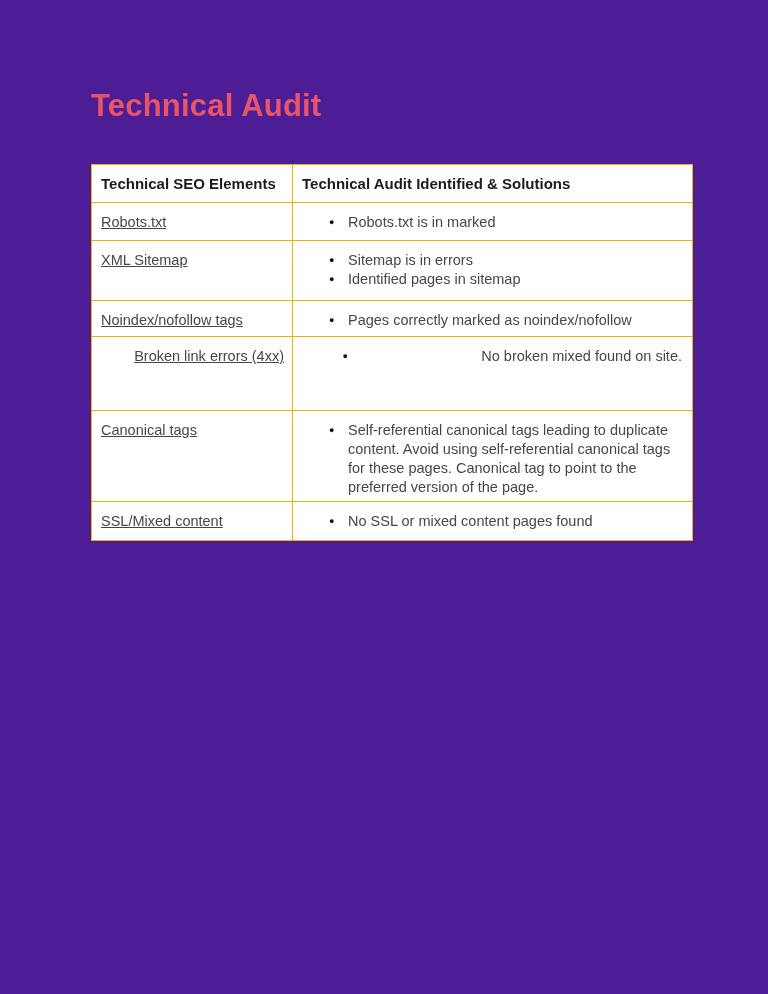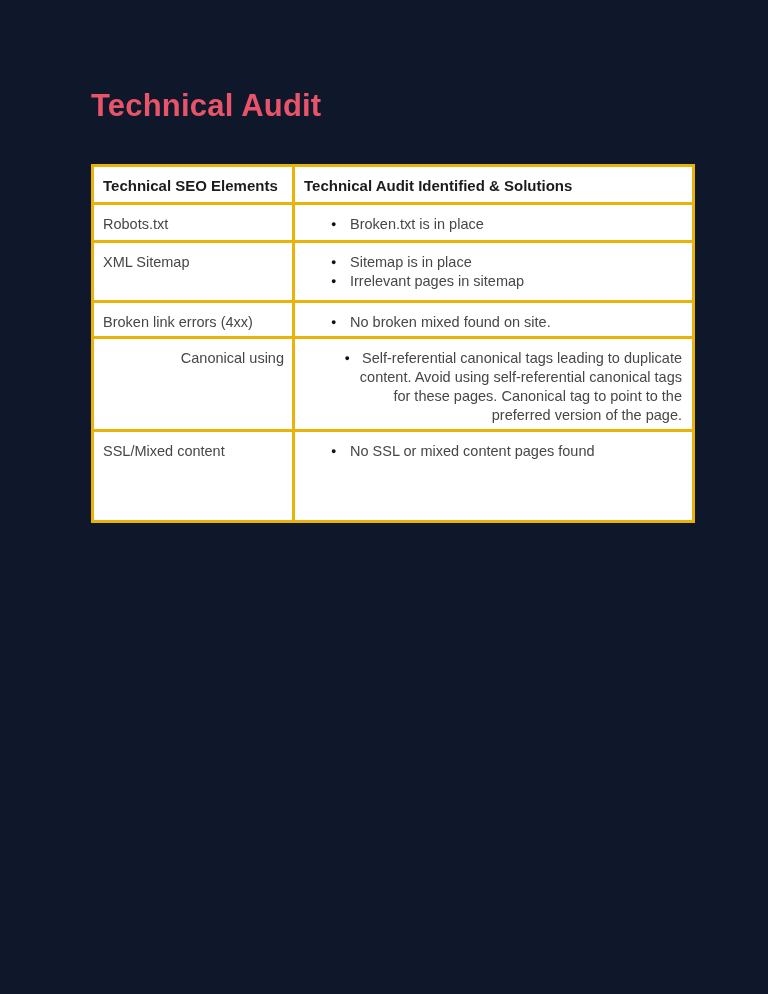--- a/index.html
+++ b/index.html
@@ -5,21 +5,21 @@
   html, body {
     margin: 0;
     padding: 0;
     background: #ffffff;
     font-family: "Liberation Sans", sans-serif;
   }
   .page {
     position: relative;
     width: 768px;
     height: 994px;
-    background: #0f172a;
+    background: #4c1d95;
     overflow: hidden;
   }
   .page-title {
     position: absolute;
     left: 91px;
     top: 88px;
     font-size: 31px;
     font-weight: 700;
     letter-spacing: 0.2px;
     color: #e8546a;
@@ -28,21 +28,21 @@
     position: absolute;
     left: 91px;
     top: 164px;
     width: 601px;
     border-collapse: collapse;
     table-layout: fixed;
   }
   .seo-table col.c1 { width: 201px; }
   .seo-table col.c2 { width: 400px; }
   .seo-table th, .seo-table td {
-    border: 3px solid #eab308;
+    border: 1px solid #eab308;
     vertical-align: top;
     background: #ffffff;
   }
   .seo-table th {
     text-align: left;
     font-size: 15px;
     font-weight: 700;
     color: #1c1c1c;
     padding: 10px 8px 4px 9px;
   }
@@ -51,20 +51,21 @@
   .seo-table tbody tr:nth-child(2) { height: 60px; }
   .seo-table tbody tr:nth-child(3) { height: 36px; }
   .seo-table tbody tr:nth-child(4) { height: 74px; text-align: right; }
   .seo-table tbody tr:nth-child(5) { height: 91px; }
   .seo-table tbody tr:nth-child(6) { height: 39px; }
   td.element-cell {
     font-size: 14.5px;
     color: #474747;
     padding: 10px 8px 4px 9px;
     line-height: 19px;
+    text-decoration: underline;
   }
   td.solutions-cell {
     padding: 10px 10px 4px 0;
   }
   .bullet-list {
     margin: 0;
     padding: 0;
     list-style: none;
   }
   .bullet-list li {
@@ -105,57 +106,68 @@
       </tr>
     </thead>
     <tbody>
 
       <tr>
         <td class="element-cell">Robots.txt</td>
         <td class="solutions-cell">
           <ul class="bullet-list">
             <li>
               <span class="bullet-glyph">●</span>
-              <span class="bullet-text">Broken.txt is in place</span>
+              <span class="bullet-text">Robots.txt is in marked</span>
             </li>
           </ul>
         </td>
       </tr>
 
       <tr>
         <td class="element-cell">XML Sitemap</td>
         <td class="solutions-cell">
           <ul class="bullet-list">
             <li>
               <span class="bullet-glyph">●</span>
-              <span class="bullet-text">Sitemap is in place</span>
+              <span class="bullet-text">Sitemap is in errors</span>
             </li>
             <li>
               <span class="bullet-glyph">●</span>
-              <span class="bullet-text">Irrelevant pages in sitemap</span>
+              <span class="bullet-text">Identified pages in sitemap</span>
             </li>
           </ul>
         </td>
       </tr>
 
+      <tr>
+        <td class="element-cell">Noindex/nofollow tags</td>
+        <td class="solutions-cell">
+          <ul class="bullet-list">
+            <li>
+              <span class="bullet-glyph">●</span>
+              <span class="bullet-text">Pages correctly marked as noindex/nofollow</span>
+            </li>
+          </ul>
+        </td>
+      </tr>
 
       <tr>
         <td class="element-cell">Broken link errors (4xx)</td>
         <td class="solutions-cell">
           <ul class="bullet-list">
             <li>
               <span class="bullet-glyph">●</span>
               <span class="bullet-text">No broken mixed found on site.</span>
             </li>
           </ul>
         </td>
       </tr>
 
       <tr>
-        <td class="element-cell">Canonical using</td>
+        <td class="element-cell">Canonical tags</td>
         <td class="solutions-cell">
           <ul class="bullet-list">
             <li>
               <span class="bullet-glyph">●</span>
               <span class="bullet-text">Self-referential canonical tags leading to duplicate content. Avoid using self-referential canonical tags for these pages. Canonical tag to point to the preferred version of the page.</span>
             </li>
           </ul>
         </td>
       </tr>
 

